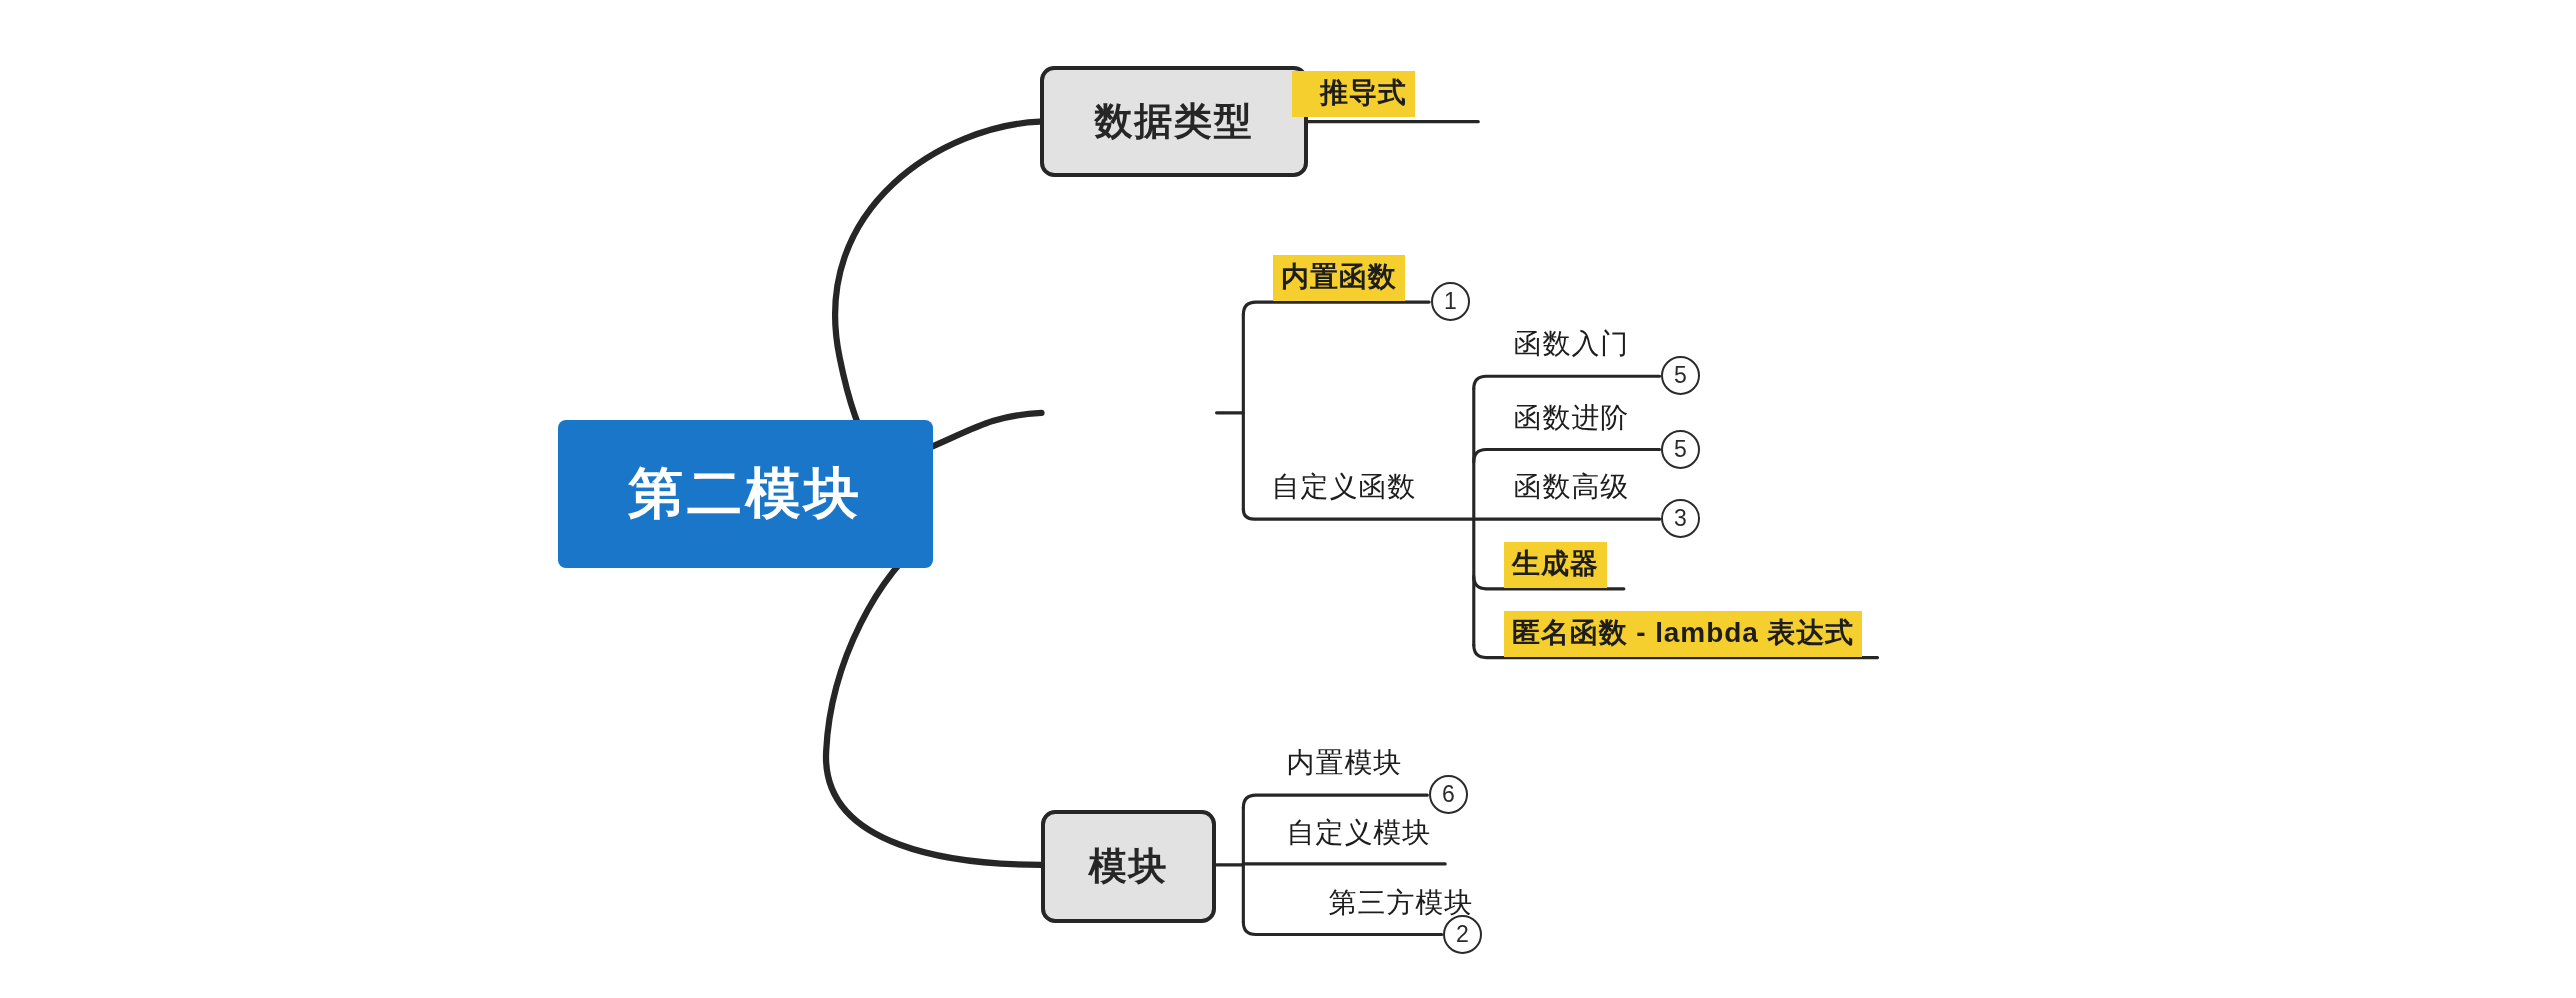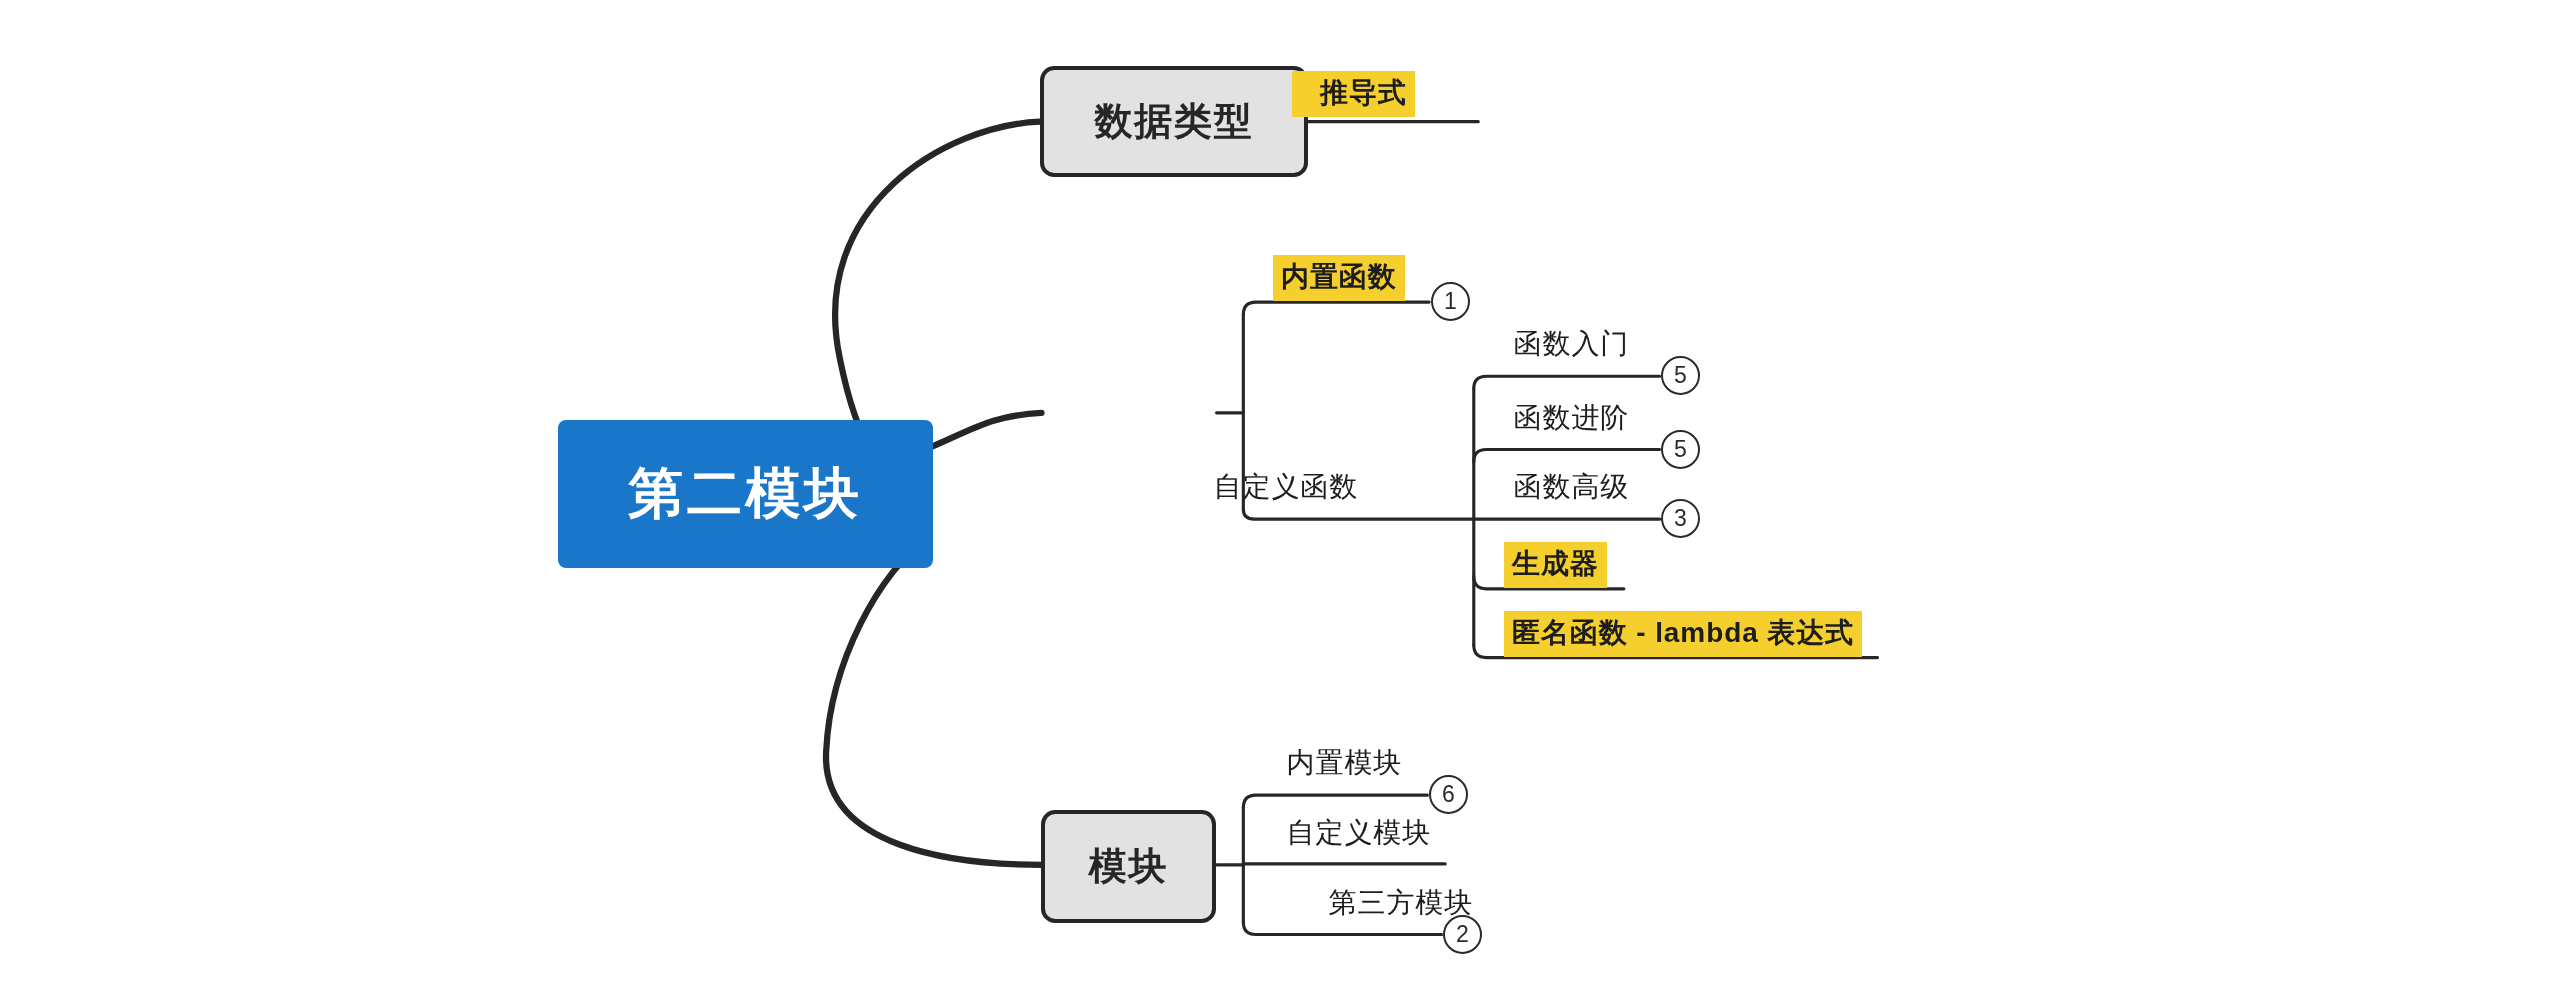--- a/index.html
+++ b/index.html
@@ -146,21 +146,21 @@
   <div class="node branch-node branch-datatype">数据类型</div>
 
 
   <div class="node branch-node branch-module">模块</div>
 
   <div class="leaf hl" style="left:1292px; top:71px;padding-left:28px;">推导式</div>
 
   <div class="leaf hl" style="left:1273px; top:255px;">内置函数</div>
   <div class="badge" style="left:1431px; top:282px;">1</div>
 
-  <div class="leaf plain" style="left:1210px; top:473px;">自定义函数</div>
+  <div class="leaf plain" style="left:1268px; top:473px;">自定义函数</div>
 
   <div class="leaf plain" style="left:1510px; top:330px;">函数入门</div>
   <div class="badge" style="left:1661px; top:356px;">5</div>
 
   <div class="leaf plain" style="left:1510px; top:404px;text-align:center;">函数进阶</div>
   <div class="badge" style="left:1661px; top:430px;">5</div>
 
   <div class="leaf plain" style="left:1510px; top:473px;">函数高级</div>
   <div class="badge" style="left:1661px; top:499px;">3</div>
 

